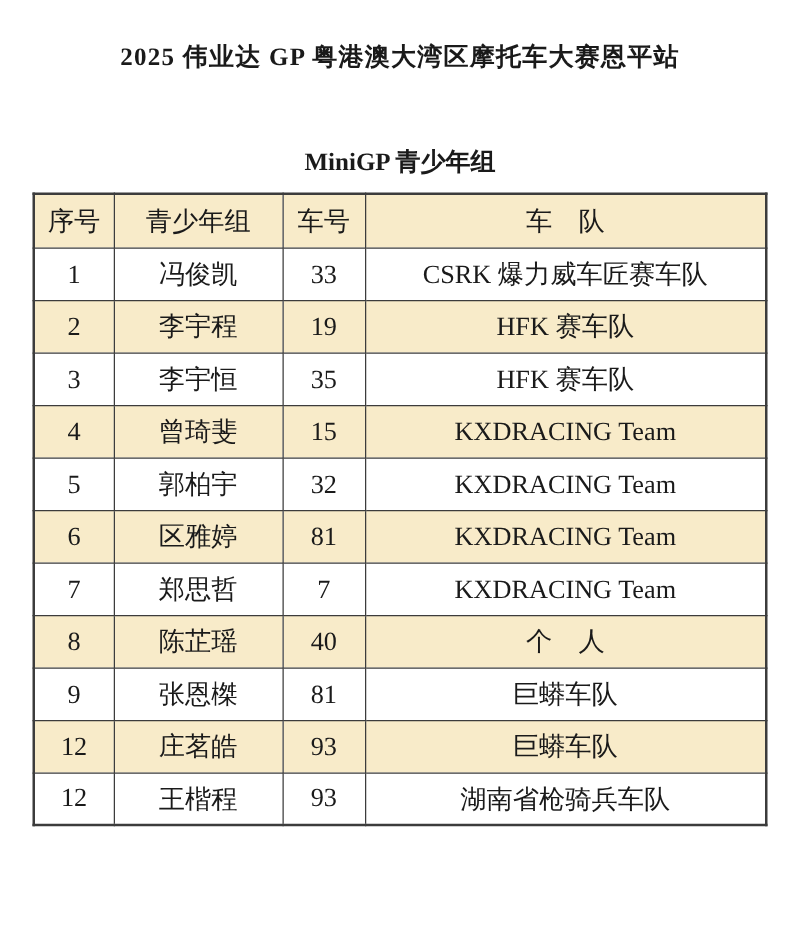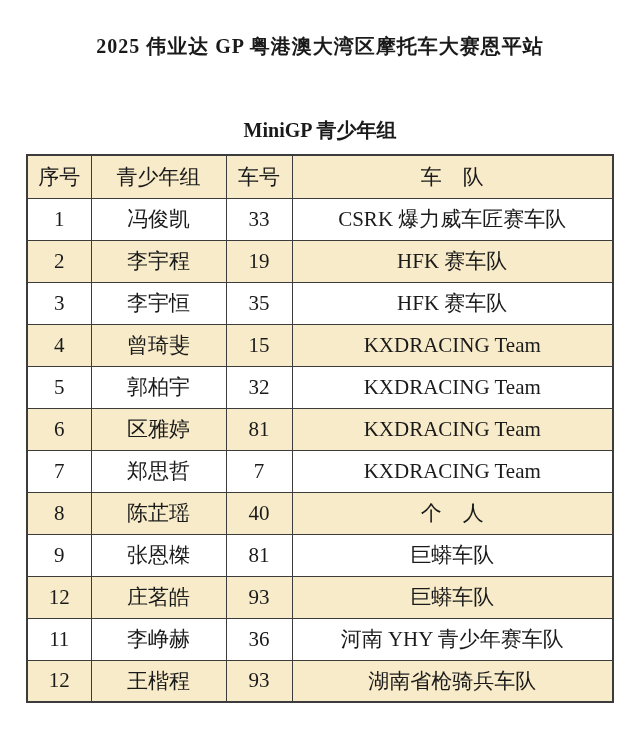--- a/index.html
+++ b/index.html
@@ -147,26 +147,20 @@
         <td>81</td>
         <td>巨蟒车队</td>
       </tr>
       <tr>
         <td>12</td>
         <td>庄茗皓</td>
         <td>93</td>
         <td>巨蟒车队</td>
       </tr>
       <tr>
-        <td>11</td>
-        <td>李峥赫</td>
-        <td>36</td>
-        <td>河南 YHY 青少年赛车队</td>
-      </tr>
-      <tr>
         <td>12</td>
         <td>王楷程</td>
         <td>93</td>
         <td>湖南省枪骑兵车队</td>
       </tr>
     </tbody>
   </table>
 
 </div>
 

